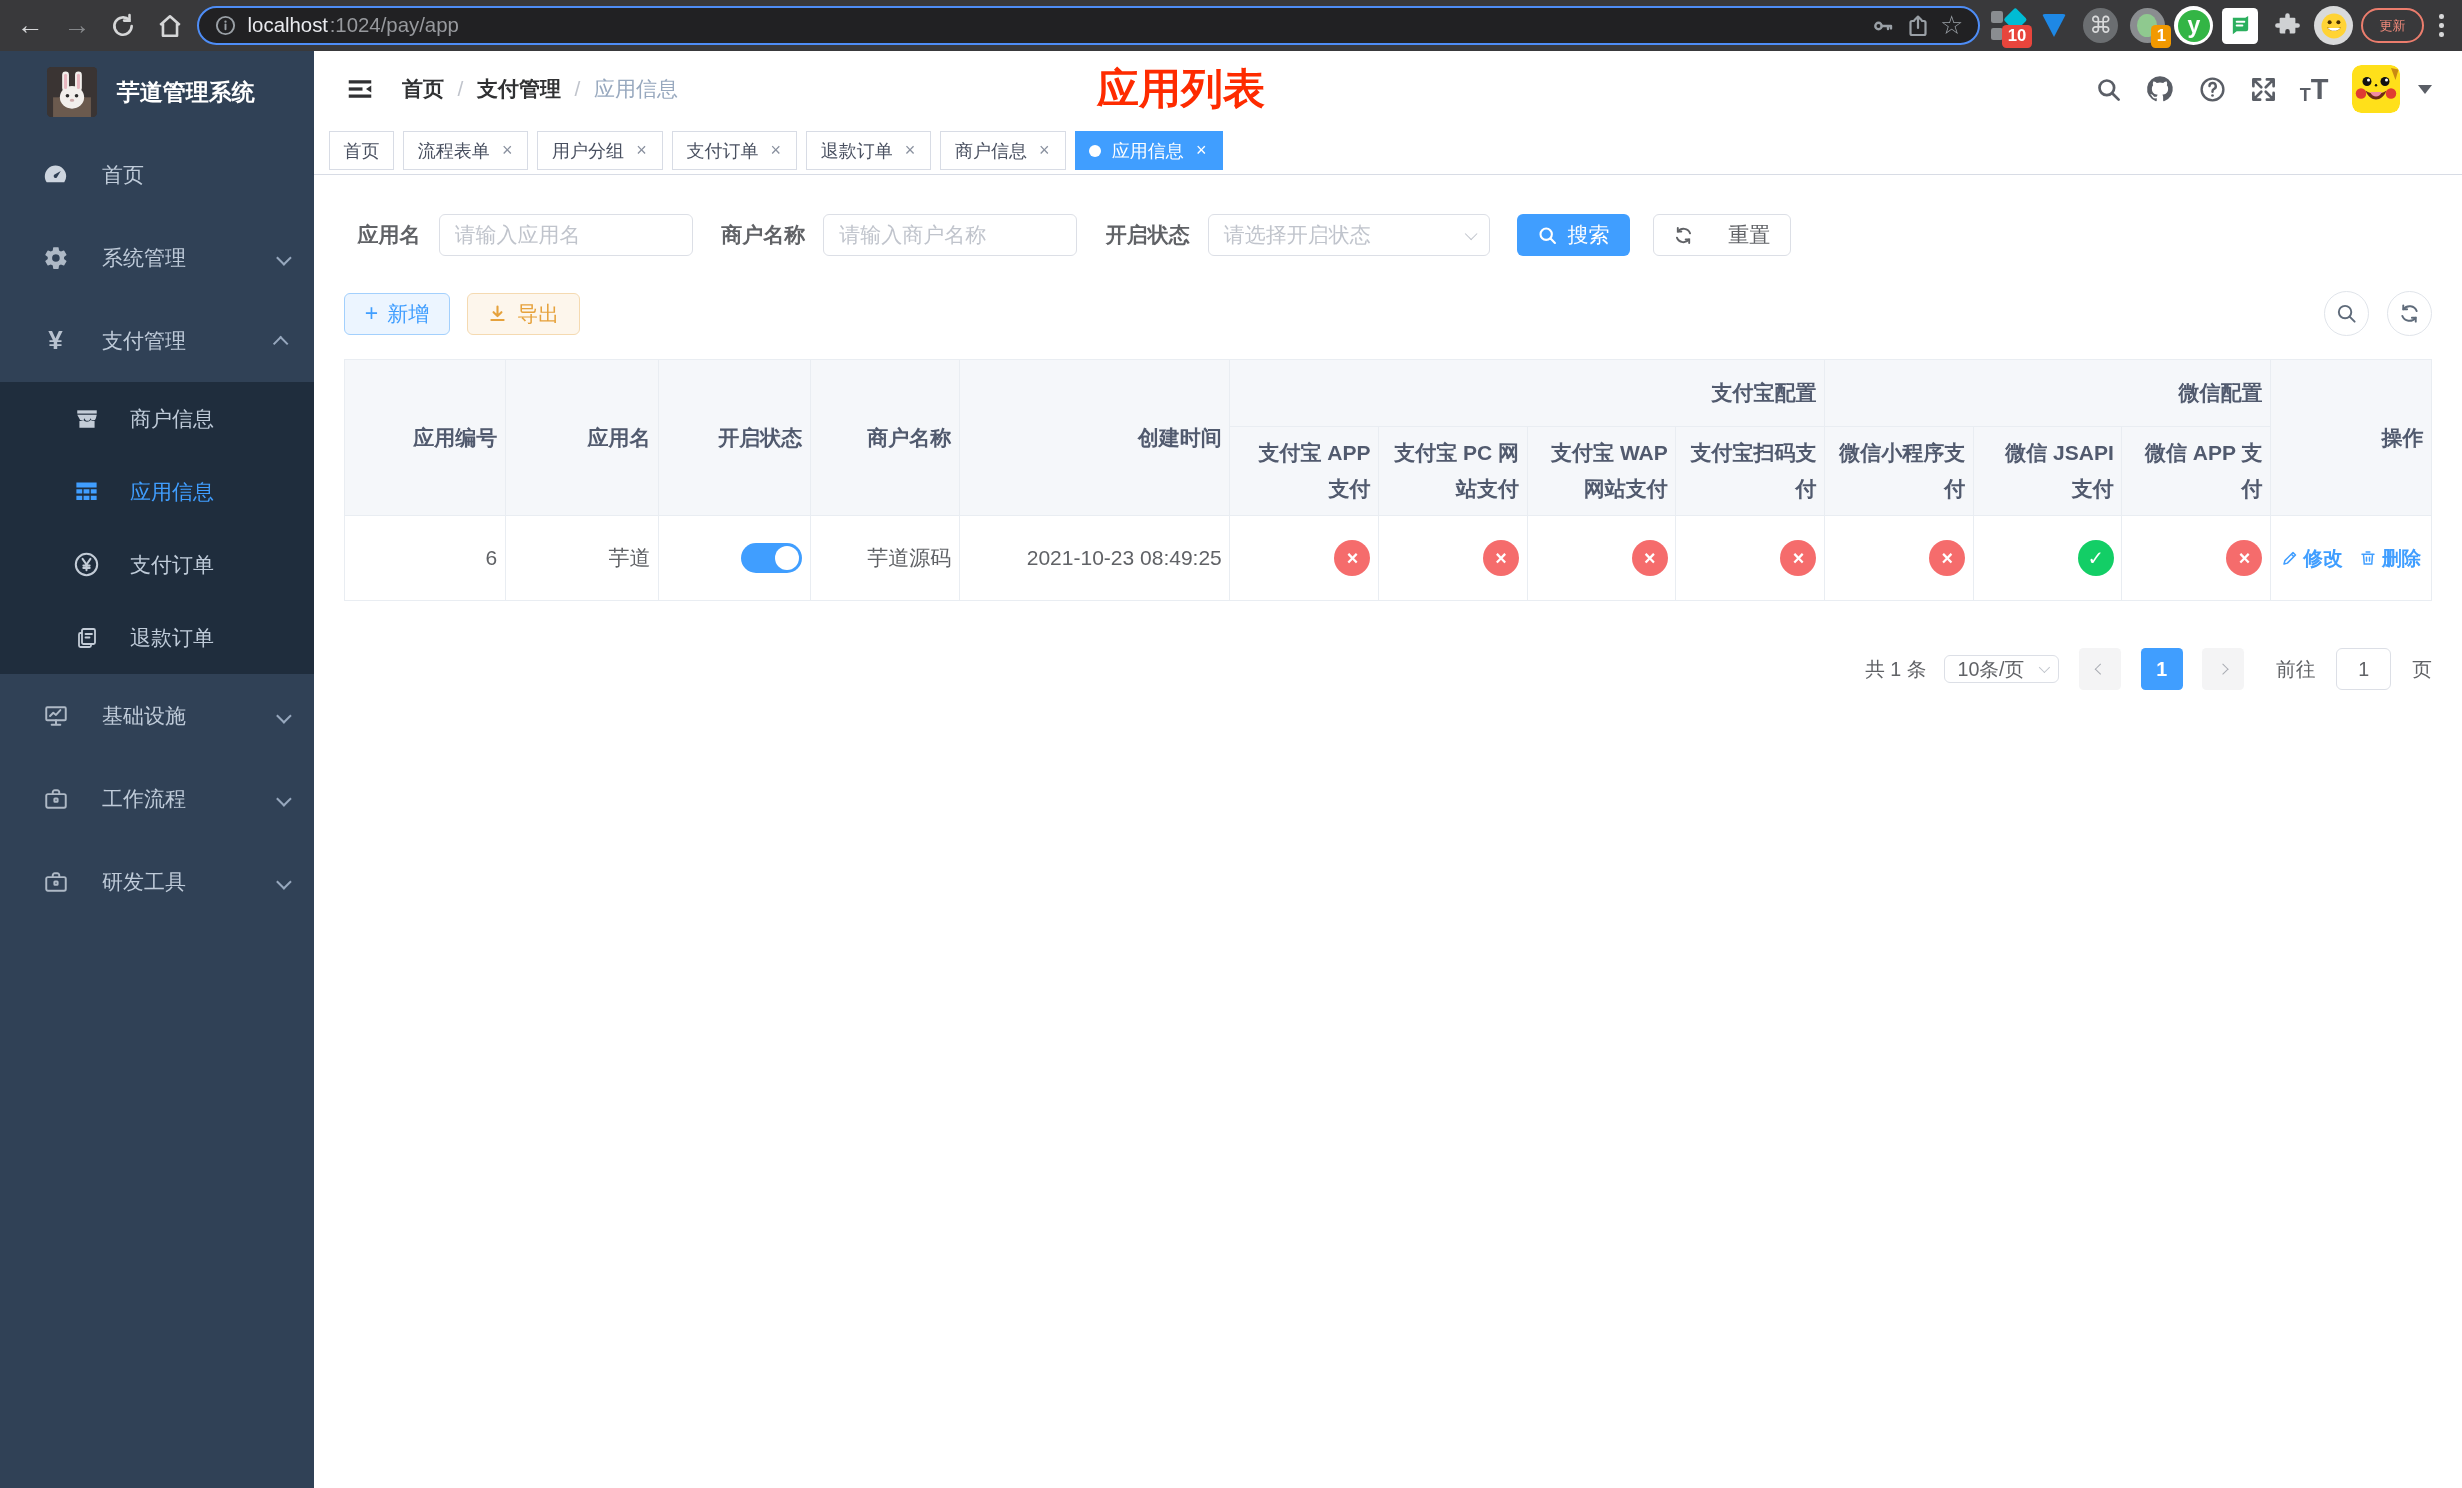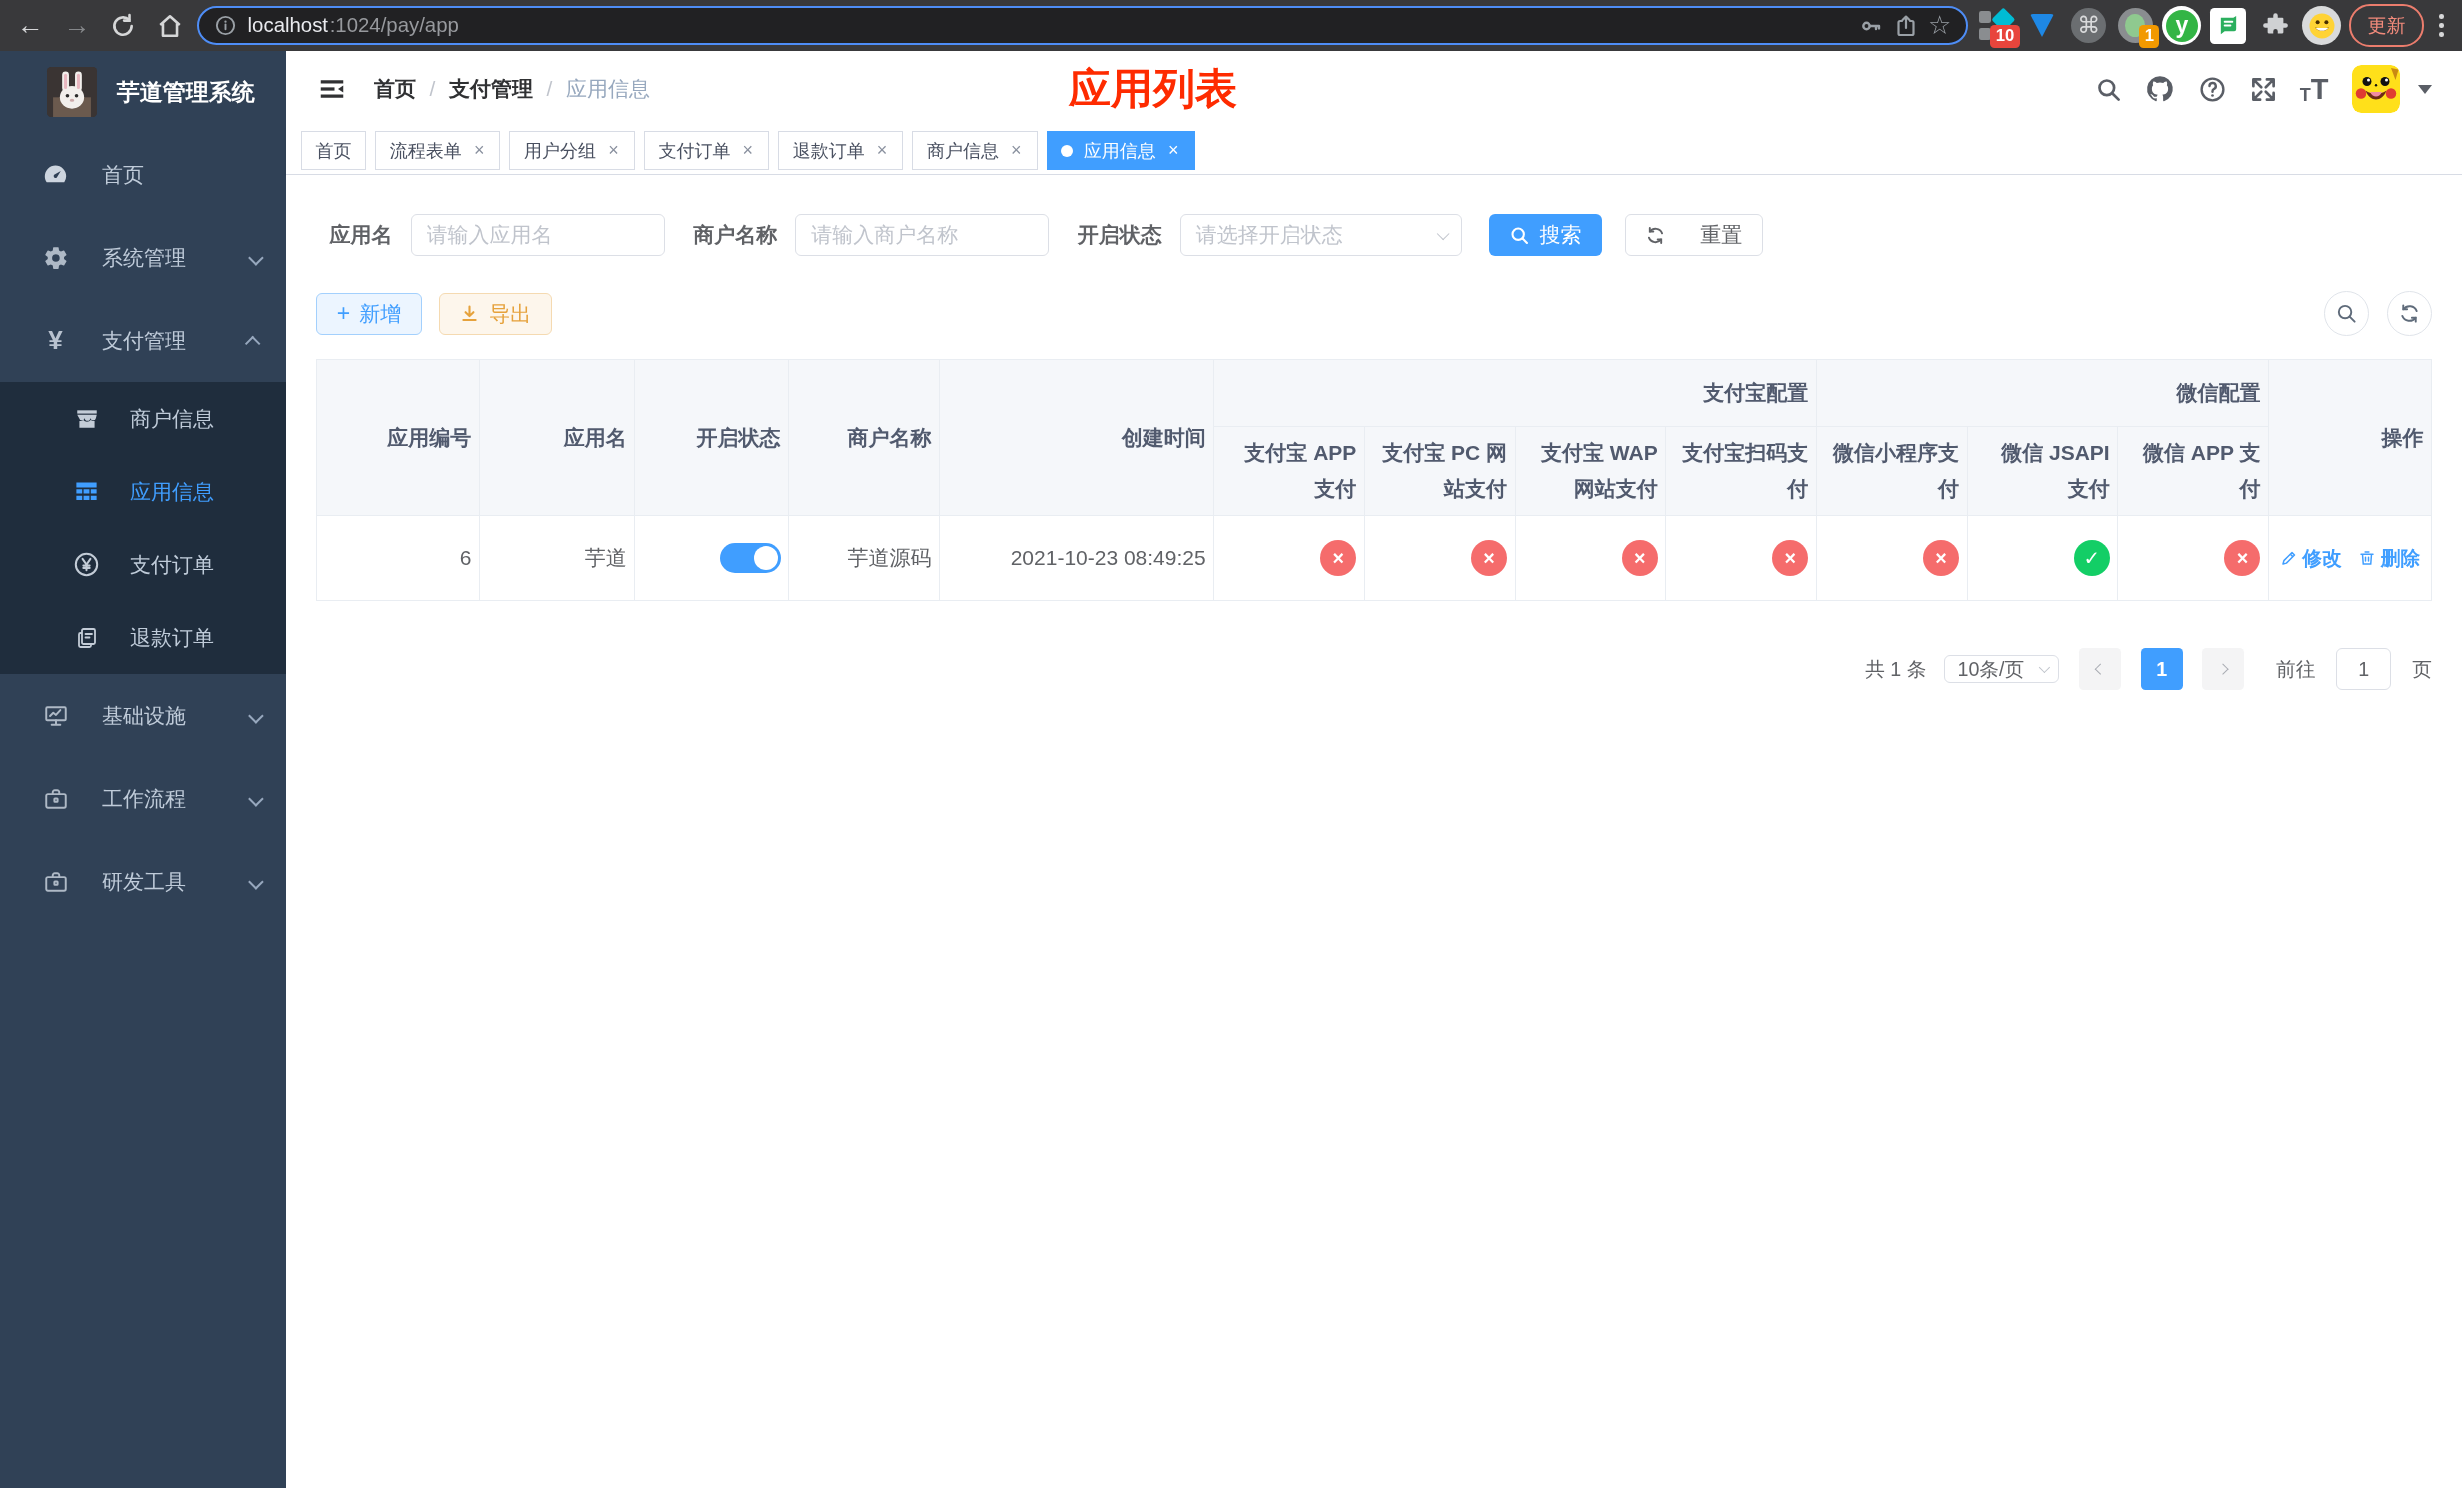--- a/index.html
+++ b/index.html
@@ -18,28 +18,28 @@
   .url-rest { color:#97999d; }
   .urlbar .spacer { flex:1; }
   .chrome-ico { color:#b9bbbe; display:flex; align-items:center; justify-content:center; }
   .ext { width:39px; height:42px; position:relative; display:flex; align-items:center; justify-content:center; flex:0 0 auto; }
   .badge { position:absolute; right:-4.5px; bottom:-1.5px; background:#e8453c; color:#fff; font-size:16.7px; line-height:1;
     padding:3px 5.3px; border-radius:4.5px; font-weight:700; }
   .badge.orange { background:#f29900; }
   .ext-sq { width:12px; height:12px; background:#8a8d90; border-radius:2.3px; position:absolute; }
   .gem { width:0; height:0; border-left:12px solid transparent; border-right:12px solid transparent; border-top:23px solid #1e88e5; border-radius:3px; }
   .circle-ico { border-radius:50%; display:flex; align-items:center; justify-content:center; }
-  .update-btn { border:2.3px solid #ec7d6d; color:#f18a7b; border-radius:21px; font-size:19px; padding:6.8px 16.7px;
+  .update-btn { border:2.3px solid #ec7d6d; color:#f18a7b; border-radius:21px; font-size:13px; padding:6.8px 16.7px;
     flex:0 0 auto; background:transparent; display:flex; align-items:center; }
   .dots-v { display:flex; flex-direction:column; gap:4.5px; padding:0 7.6px; }
   .dots-v i { width:4.5px; height:4.5px; border-radius:50%; background:#d6d7d8; }
 
   
   .app { display:flex; height:1437px; background:#fff; }
-  .sidebar { width:286px; background:#304156; flex:0 0 auto; color:#bfcbd9; }
+  .sidebar { width:314px; background:#304156; flex:0 0 auto; color:#bfcbd9; }
   .logo-row { height:82px; display:flex; align-items:center; padding-left:47px; gap:19.7px; }
   .logo-img { width:50px; height:50px; border-radius:4.5px; overflow:hidden; background:#3a3433; flex:0 0 auto; }
   .logo-title { color:#fff; font-size:23px; font-weight:700; }
   .menu-item { height:83px; display:flex; align-items:center; padding:0 26px 0 42px; gap:33px; font-size:21px; cursor:pointer; position:relative; }
   .menu-item .mi-ico { width:27px; display:flex; justify-content:center; color:#b8c2cf; }
   .menu-item .mi-chev { margin-left:auto; color:#97a8be; }
   .submenu { background:#1f2d3d; }
   .submenu .menu-item { height:73px; padding-left:73px; gap:30px; }
   .menu-item.active { color:#409eff; }
   .menu-item.active .mi-ico { color:#409eff; }

